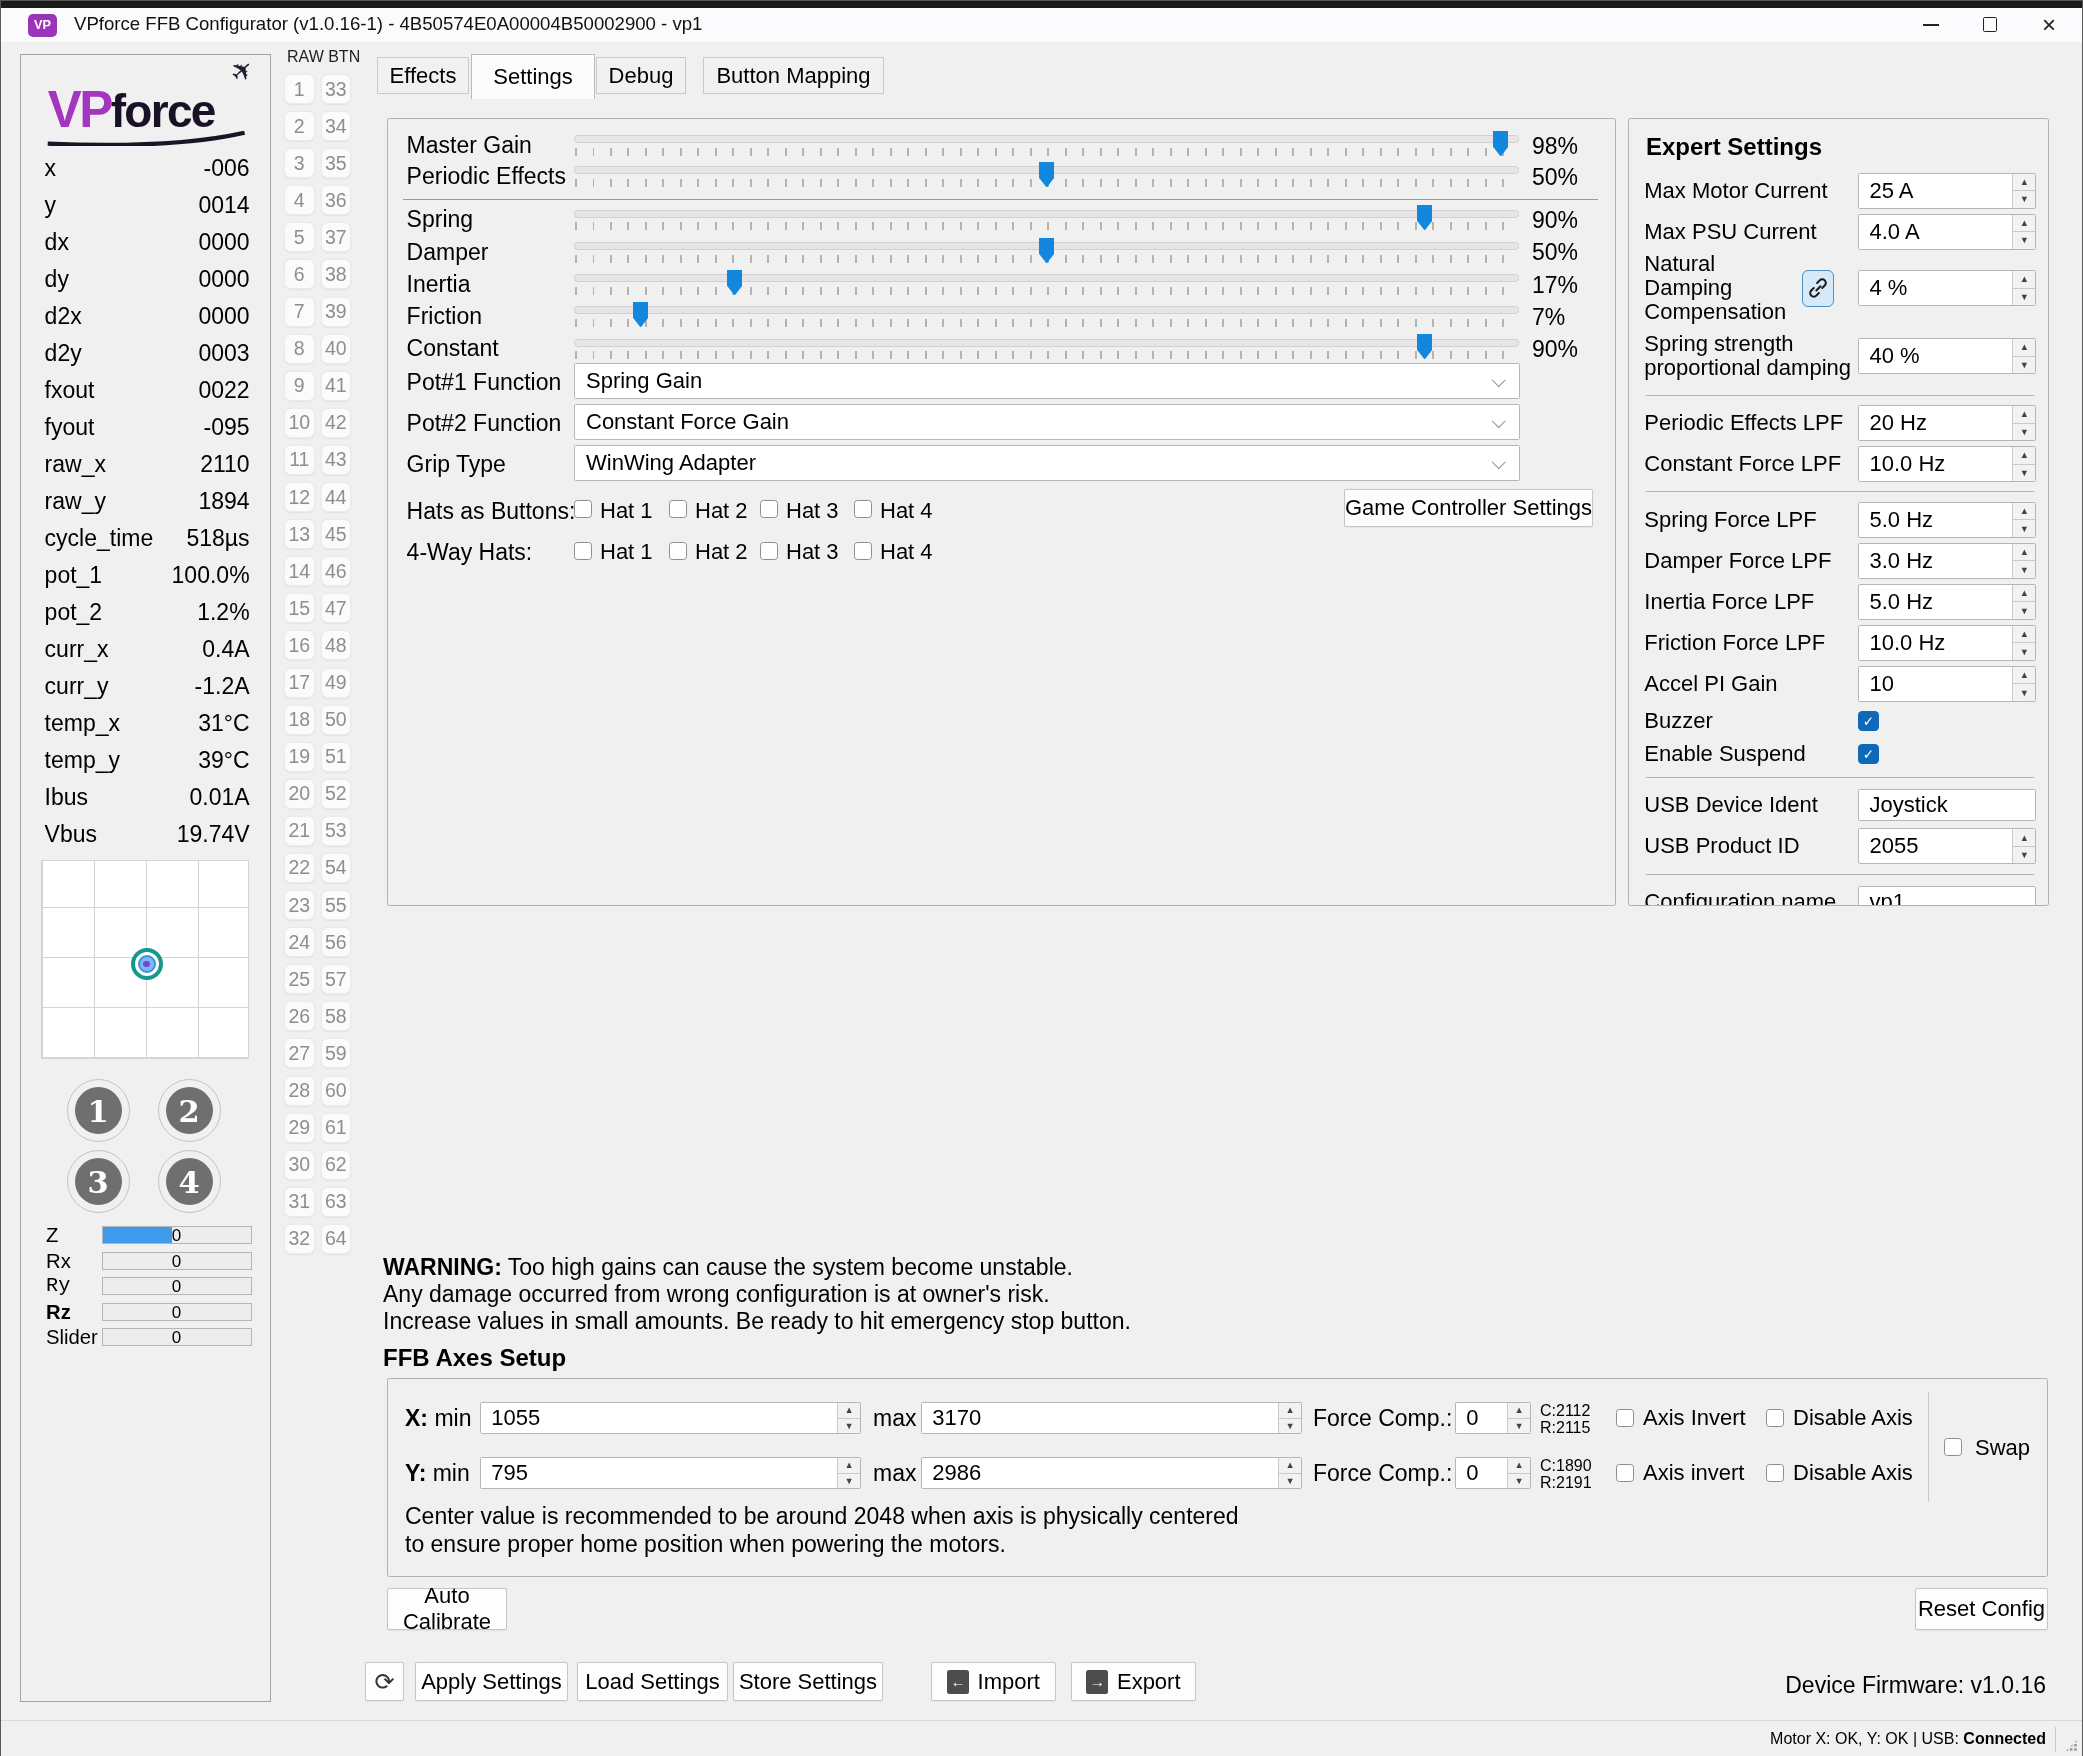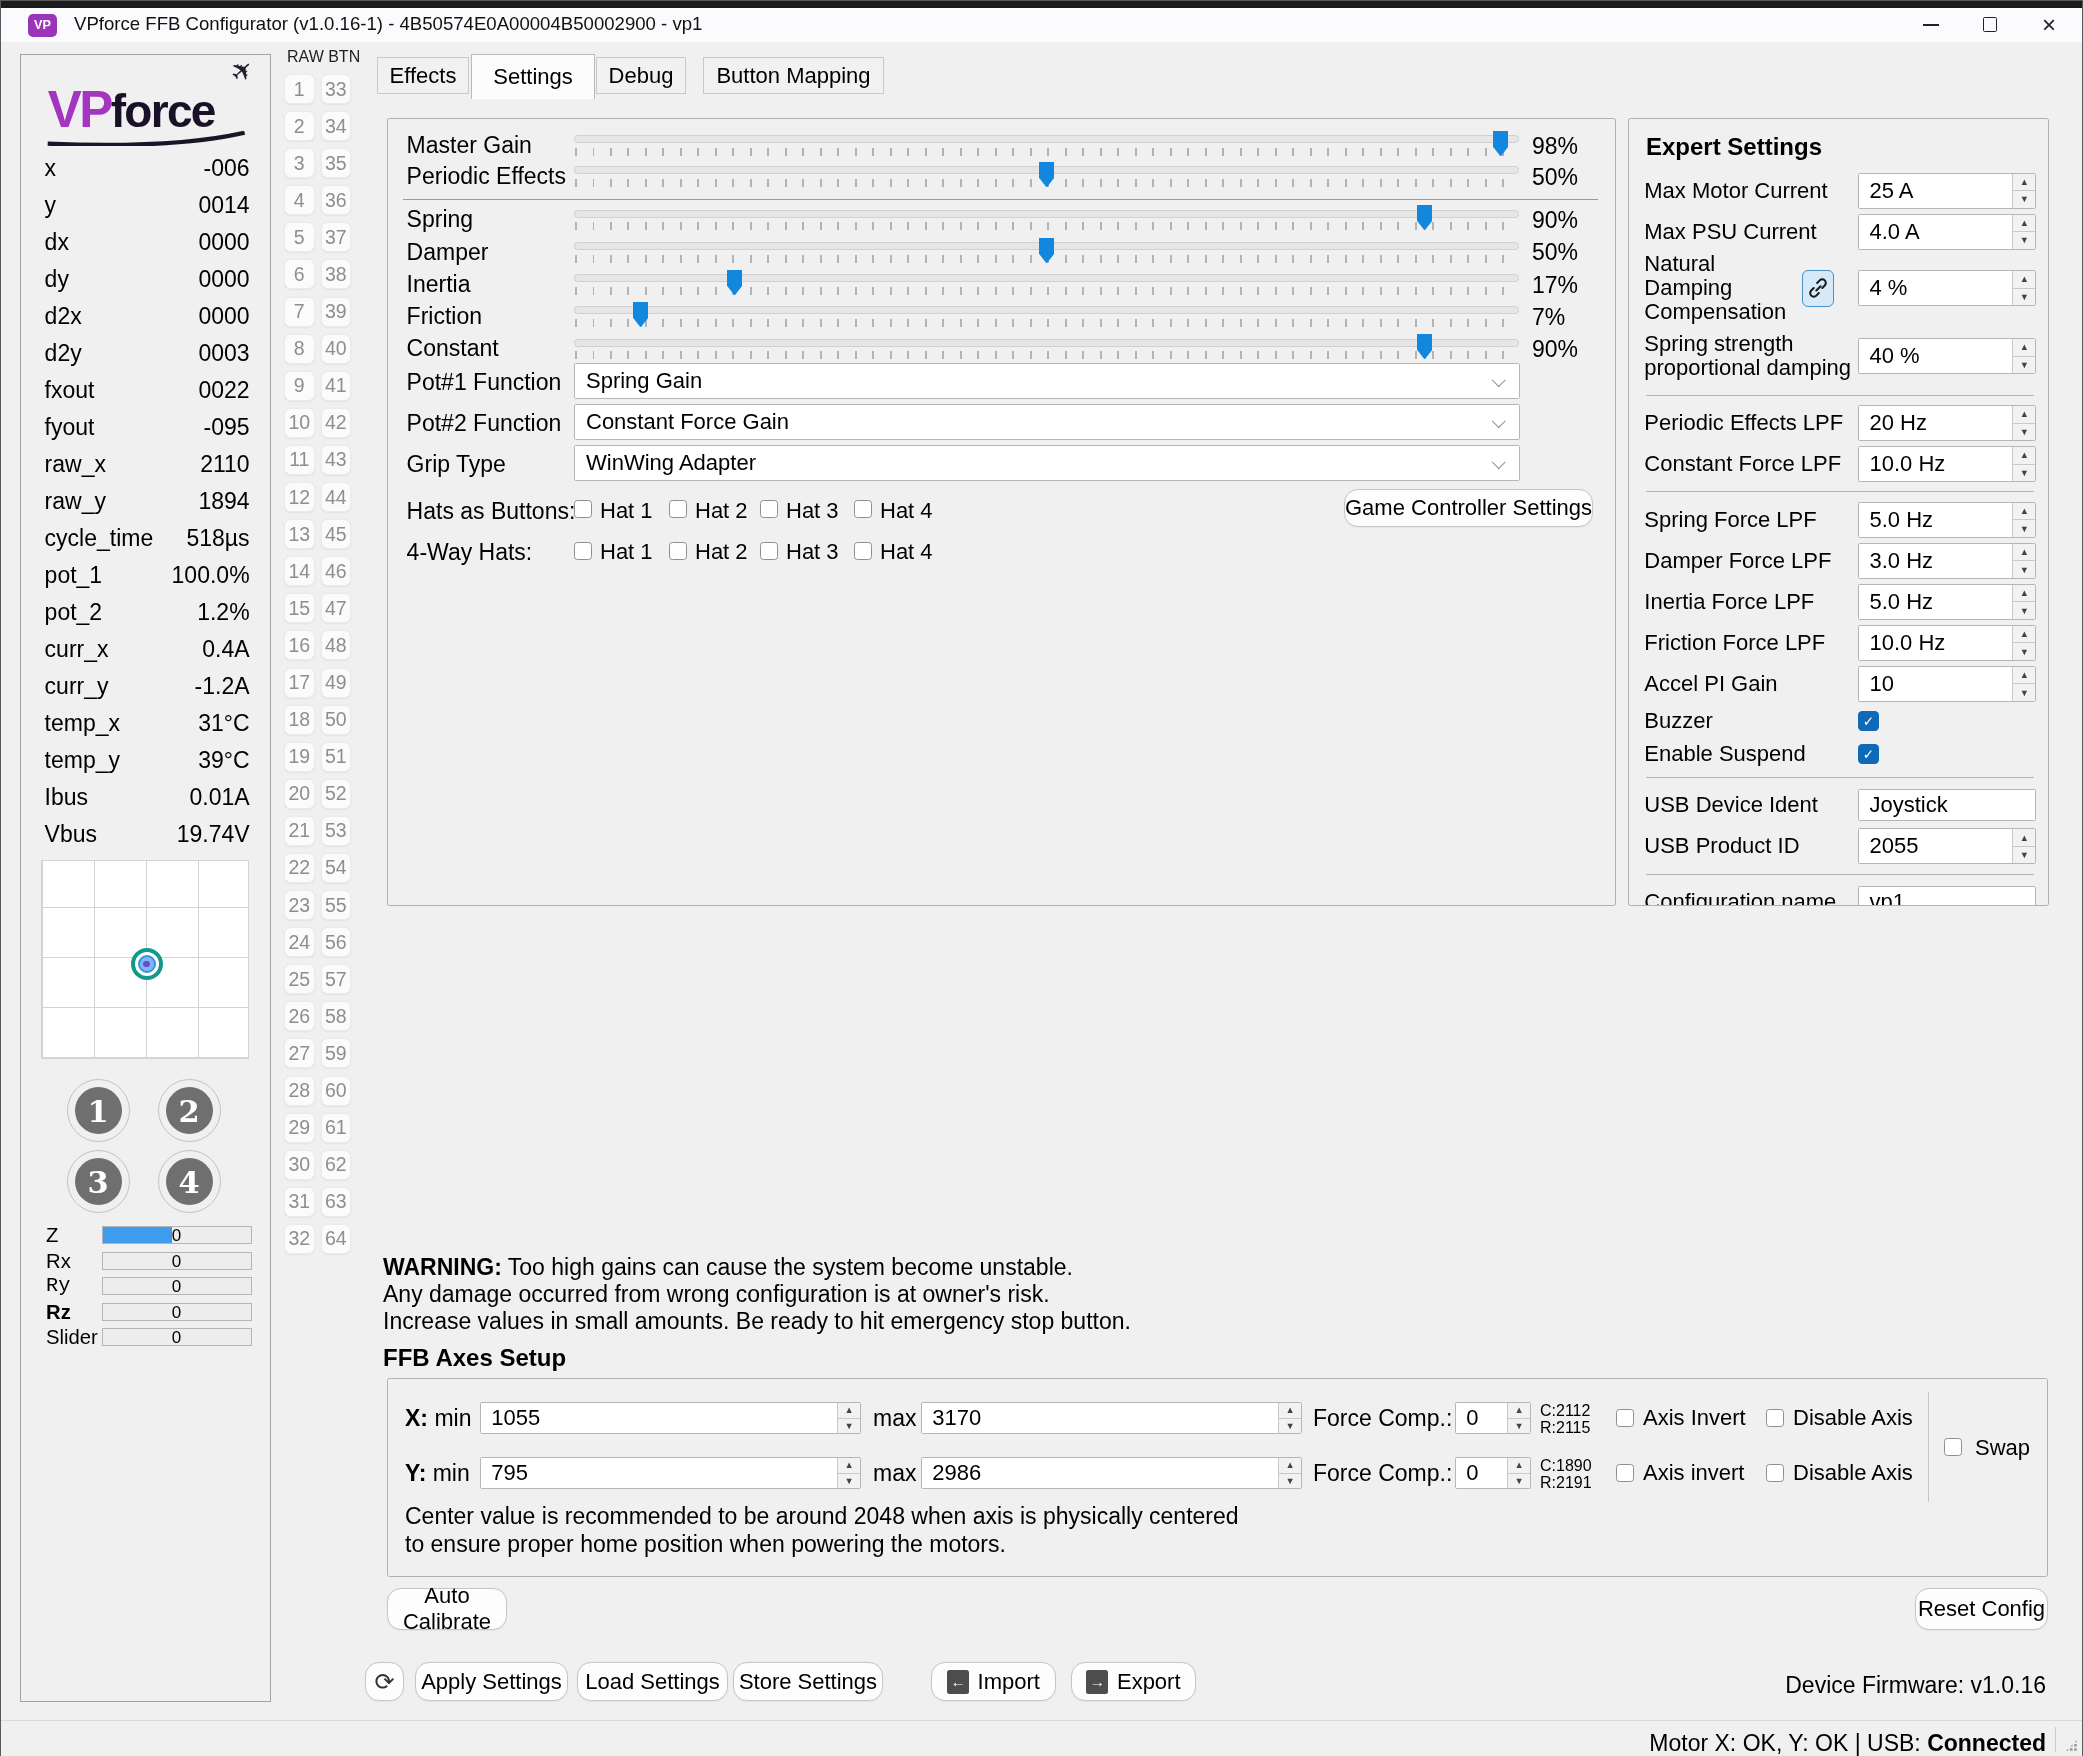--- a/index.html
+++ b/index.html
@@ -71,21 +71,21 @@
   .ddval{position:absolute;left:11px;top:50%;transform:translateY(-50%);font-size:22px;}
   .chev{position:absolute;right:15.3px;top:11px;width:8.5px;height:8.5px;border-right:1.7px solid #888;
     border-bottom:1.7px solid #888;transform:rotate(45deg);}
   
   .cb{position:absolute;width:18px;height:18px;background:#fff;border:1.7px solid #8f8f8f;border-radius:3.4px;box-sizing:border-box;}
   .cblab{position:absolute;font-size:22px;white-space:nowrap;}
   .bluecb{width:20.3px;height:20.3px;background:var(--check);border-radius:4.2px;color:#fff;font-size:13.6px;
     display:flex;align-items:center;justify-content:center;}
   .bluecb::after{content:"\2713";}
   
-  .btn{position:absolute;background:#fdfdfd;border:0.8px solid #c6c6c6;border-radius:14px;font-size:22px;
+  .btn{position:absolute;background:#fdfdfd;border:0.8px solid #c6c6c6;border-radius:2px;font-size:22px;
     font-family:inherit;display:flex;align-items:center;justify-content:center;box-shadow:0 0.8px 1.7px rgba(0,0,0,0.05);
     color:#000;box-sizing:border-box;cursor:default;padding:0;}
   
   #expanel{left:1627px;top:117px;width:421px;height:788px;padding:0 12px 0 15.3px;overflow:hidden;}
   .xtitle{font-size:24px;font-weight:bold;margin:13.6px 0 8.5px 1.7px;height:29px;}
   .xrow{position:relative;min-height:41px;display:flex;align-items:center;}
   .xrow.tall{min-height:64px;}
   .xrow.cbrow{min-height:33px;}
   .xlab{width:212px;font-size:22px;line-height:24px;}
   .xctl{position:absolute;left:214px;width:178px;}
@@ -108,21 +108,21 @@
   .ffield{position:absolute;background:#fff;border:0.8px solid #b6b6b6;height:32px;box-sizing:border-box;border-radius:1.7px;}
   .crstack{position:absolute;font-size:16px;line-height:17px;top:0;}
   .fnote{position:absolute;left:17px;font-size:23px;}
   .vdiv{position:absolute;width:0.8px;background:#c6c6c6;}
   
   .fbtn{top:1661px;height:39px;}
   .ioicon{width:22px;height:24px;background:#4d4d4d;border-radius:2.5px;color:#fff;font-size:15.3px;
     display:flex;align-items:center;justify-content:center;margin-right:8.5px;}
   .firmware{position:absolute;right:36px;top:1671px;font-size:23px;}
   .statusline{position:absolute;left:0;right:0;top:1719px;height:0.8px;background:#d9d9d9;}
-  .statusbar{position:absolute;right:36px;top:1729px;font-size:23px;}
+  .statusbar{position:absolute;right:36px;top:1729px;font-size:16px;}
   .sbold{font-weight:bold;}
   .sdiv{position:absolute;left:2054px;top:1726px;height:25.4px;width:0.8px;background:#ccc;}
   .grip{position:absolute;right:4.2px;bottom:4.2px;width:12.7px;height:12.7px;
     background-image:radial-gradient(#9a9a9a 1.3px,transparent 1.4px);background-size:4.2px 4.2px;
     clip-path:polygon(100% 0,100% 100%,0 100%);}
 </style>
 </head>
 <body>
 
 <div class="screen">

